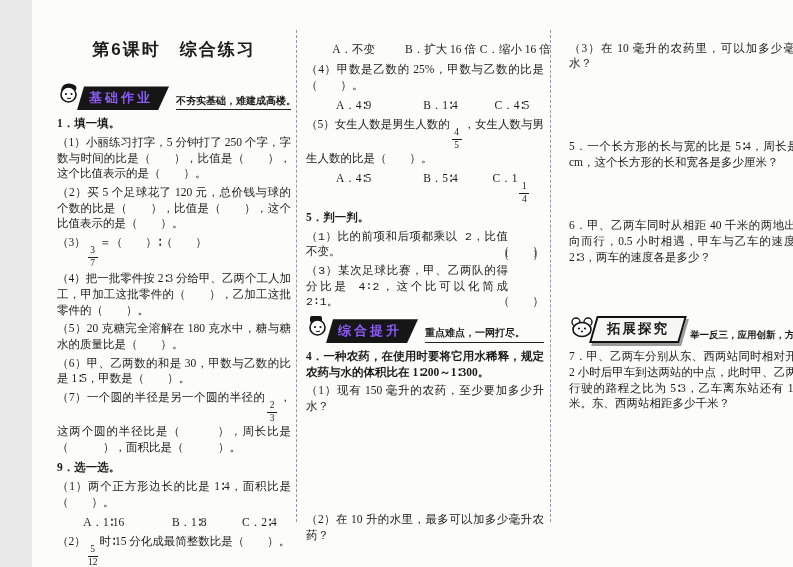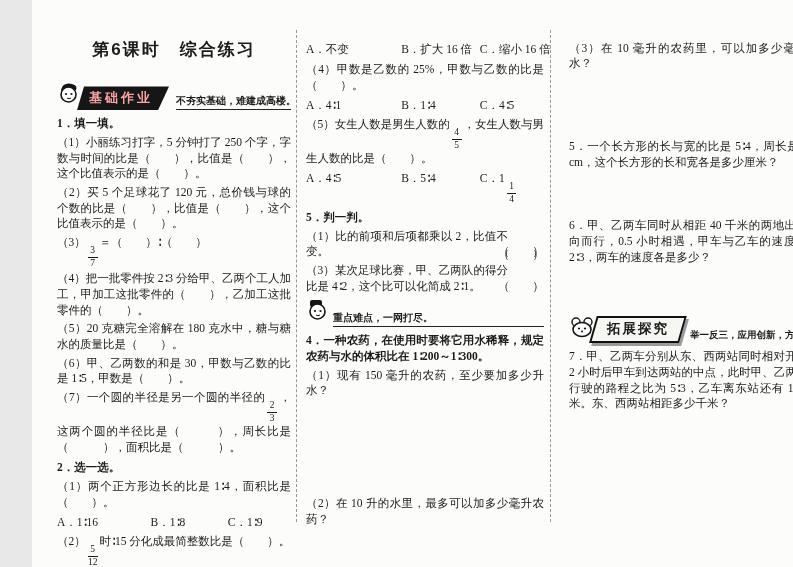--- a/index.html
+++ b/index.html
@@ -20,21 +20,21 @@
     font-weight:700;font-size:17px;letter-spacing:2px;
     text-align:center;margin:38px 0 20px;
   }
   p{margin:2.5px 0;text-align:justify;}
   .qhead{font-weight:700;margin:5px 0 2px;}
   .lead{margin-top:6px;font-weight:bold;}
 
   .banner-row{display:flex;align-items:flex-end;margin:4px 0 6px;}
   .mascot{flex:0 0 auto;margin-right:-4px;position:relative;z-index:2;}
   .banner-black{
-    flex:0 0 auto;background:#161616;color:#fca5a5;
+    flex:0 0 auto;background:#161616;color:#8b5cf6;
     font-family:"Liberation Sans","DejaVu Sans",sans-serif;
     font-weight:700;font-size:13px;letter-spacing:3px;
     padding:3px 16px 3px 12px;
     clip-path:polygon(7px 0,100% 0,calc(100% - 11px) 100%,0 100%);
   }
   .tagline{
     flex:1;margin-left:7px;padding-bottom:2px;
     border-bottom:1.5px solid #222;
     font-weight:700;font-size:10px;white-space:nowrap;overflow:hidden;
   }
@@ -44,29 +44,29 @@
     font-family:"Liberation Sans","DejaVu Sans",sans-serif;
     font-weight:700;font-size:13.5px;letter-spacing:2px;
     padding:2px 12px;margin-left:2px;
   }
   .banner-skew>span{display:block;transform:skewX(16deg);}
   .tagline-plain{
     flex:1;margin-left:7px;padding-bottom:1px;
     font-weight:700;font-size:9.5px;white-space:nowrap;overflow:hidden;
   }
 
-  .opts{display:grid;grid-template-columns:40% 33% 27%;margin:4px 0;}
+  .opts{display:grid;grid-template-columns:40% 33% 27%;margin:4px 0;text-align:center;}
   .opt{white-space:nowrap;}
 
   .frac{display:inline-flex;flex-direction:column;align-items:center;
     vertical-align:-7px;line-height:1.05;font-size:9.5px;margin:0 2px;}
   .frac .num{border-bottom:1px solid currentColor;padding:0 2.5px 1px;}
   .frac .den{padding-top:1px;}
 
-  .judge{position:relative;padding-right:36px;}
+  .judge{position:relative;padding-right:36px;font-family:Liberation Mono, monospace;}
   .judge .bracket{position:absolute;right:0;bottom:0;}
 
   .spacer{width:100%;}
   .sp92{height:92px;} .sp64{height:62px;} .sp44{height:42px;} .sp46{height:44px;}
 </style>
 </head>
 <body>
 
 <div class="page">
 
@@ -98,43 +98,43 @@
           <span class="den">7</span>
         </span>＝（　　）∶（　　）</p>
     <p>（4）把一批零件按 2∶3 分给甲、乙两个工人加工，甲加工这批零件的（　　），乙加工这批零件的（　　）。</p>
     <p>（5）20 克糖完全溶解在 180 克水中，糖与糖水的质量比是（　　）。</p>
     <p>（6）甲、乙两数的和是 30，甲数与乙数的比是 1∶5，甲数是（　　）。</p>
     <p>（7）一个圆的半径是另一个圆的半径的<span class="frac">
           <span class="num">2</span>
           <span class="den">3</span>
         </span>，这两个圆的半径比是（　　　），周长比是（　　　），面积比是（　　　）。</p>
 
-    <div class="qhead">2．选一选。</div>
+    <div class="qhead">9．选一选。</div>
     <p>（1）两个正方形边长的比是 1∶4，面积比是（　　）。</p>
     <div class="opts">
       <span class="opt">A．1∶16</span>
       <span class="opt">B．1∶8</span>
-      <span class="opt">C．1∶9</span>
+      <span class="opt">C．2∶4</span>
     </div>
     <p>（2）<span class="frac">
           <span class="num">5</span>
           <span class="den">12</span>
         </span>时∶15 分化成最简整数比是（　　）。</p>
 
   </div>
 
   <div class="col col2">
     <div class="opts">
       <span class="opt">A．不变</span>
       <span class="opt">B．扩大 16 倍</span>
       <span class="opt">C．缩小 16 倍</span>
     </div>
     <p>（4）甲数是乙数的 25%，甲数与乙数的比是（　　）。</p>
     <div class="opts">
-      <span class="opt">A．4∶1</span>
+      <span class="opt">A．4∶9</span>
       <span class="opt">B．1∶4</span>
       <span class="opt">C．4∶5</span>
     </div>
     <p>（5）女生人数是男生人数的<span class="frac">
           <span class="num">4</span>
           <span class="den">5</span>
         </span>，女生人数与男生人数的比是（　　）。</p>
     <div class="opts">
       <span class="opt">A．4∶5</span>
       <span class="opt">B．5∶4</span>
@@ -160,20 +160,21 @@
     <div class="banner-row">
       <span class="mascot">
         <svg width="24" height="24" viewBox="0 0 24 24">
           <rect x="4" y="2" width="12" height="7" rx="2" fill="#141414"></rect>
           <circle cx="11.5" cy="13.5" r="7.5" fill="#fff" stroke="#141414" stroke-width="1.6"></circle>
           <circle cx="9" cy="13" r="1.1" fill="#141414"></circle>
           <circle cx="14.5" cy="13" r="1.1" fill="#141414"></circle>
           <path d="M10 17 Q12 18.5 14 17" stroke="#141414" stroke-width="1" fill="none"></path>
         </svg>
       </span>
+      <span class="banner-black">综合提升</span>
       <span class="tagline">重点难点，一网打尽。</span>
     </div>
 
     <p class="lead">4．一种农药，在使用时要将它用水稀释，规定农药与水的体积比在 1∶200～1∶300。</p>
     <p>（1）现有 150 毫升的农药，至少要加多少升水？</p>
     <div class="spacer sp92"></div>
     <p>（2）在 10 升的水里，最多可以加多少毫升农药？</p>
   </div>
 
   <div class="col col3">

